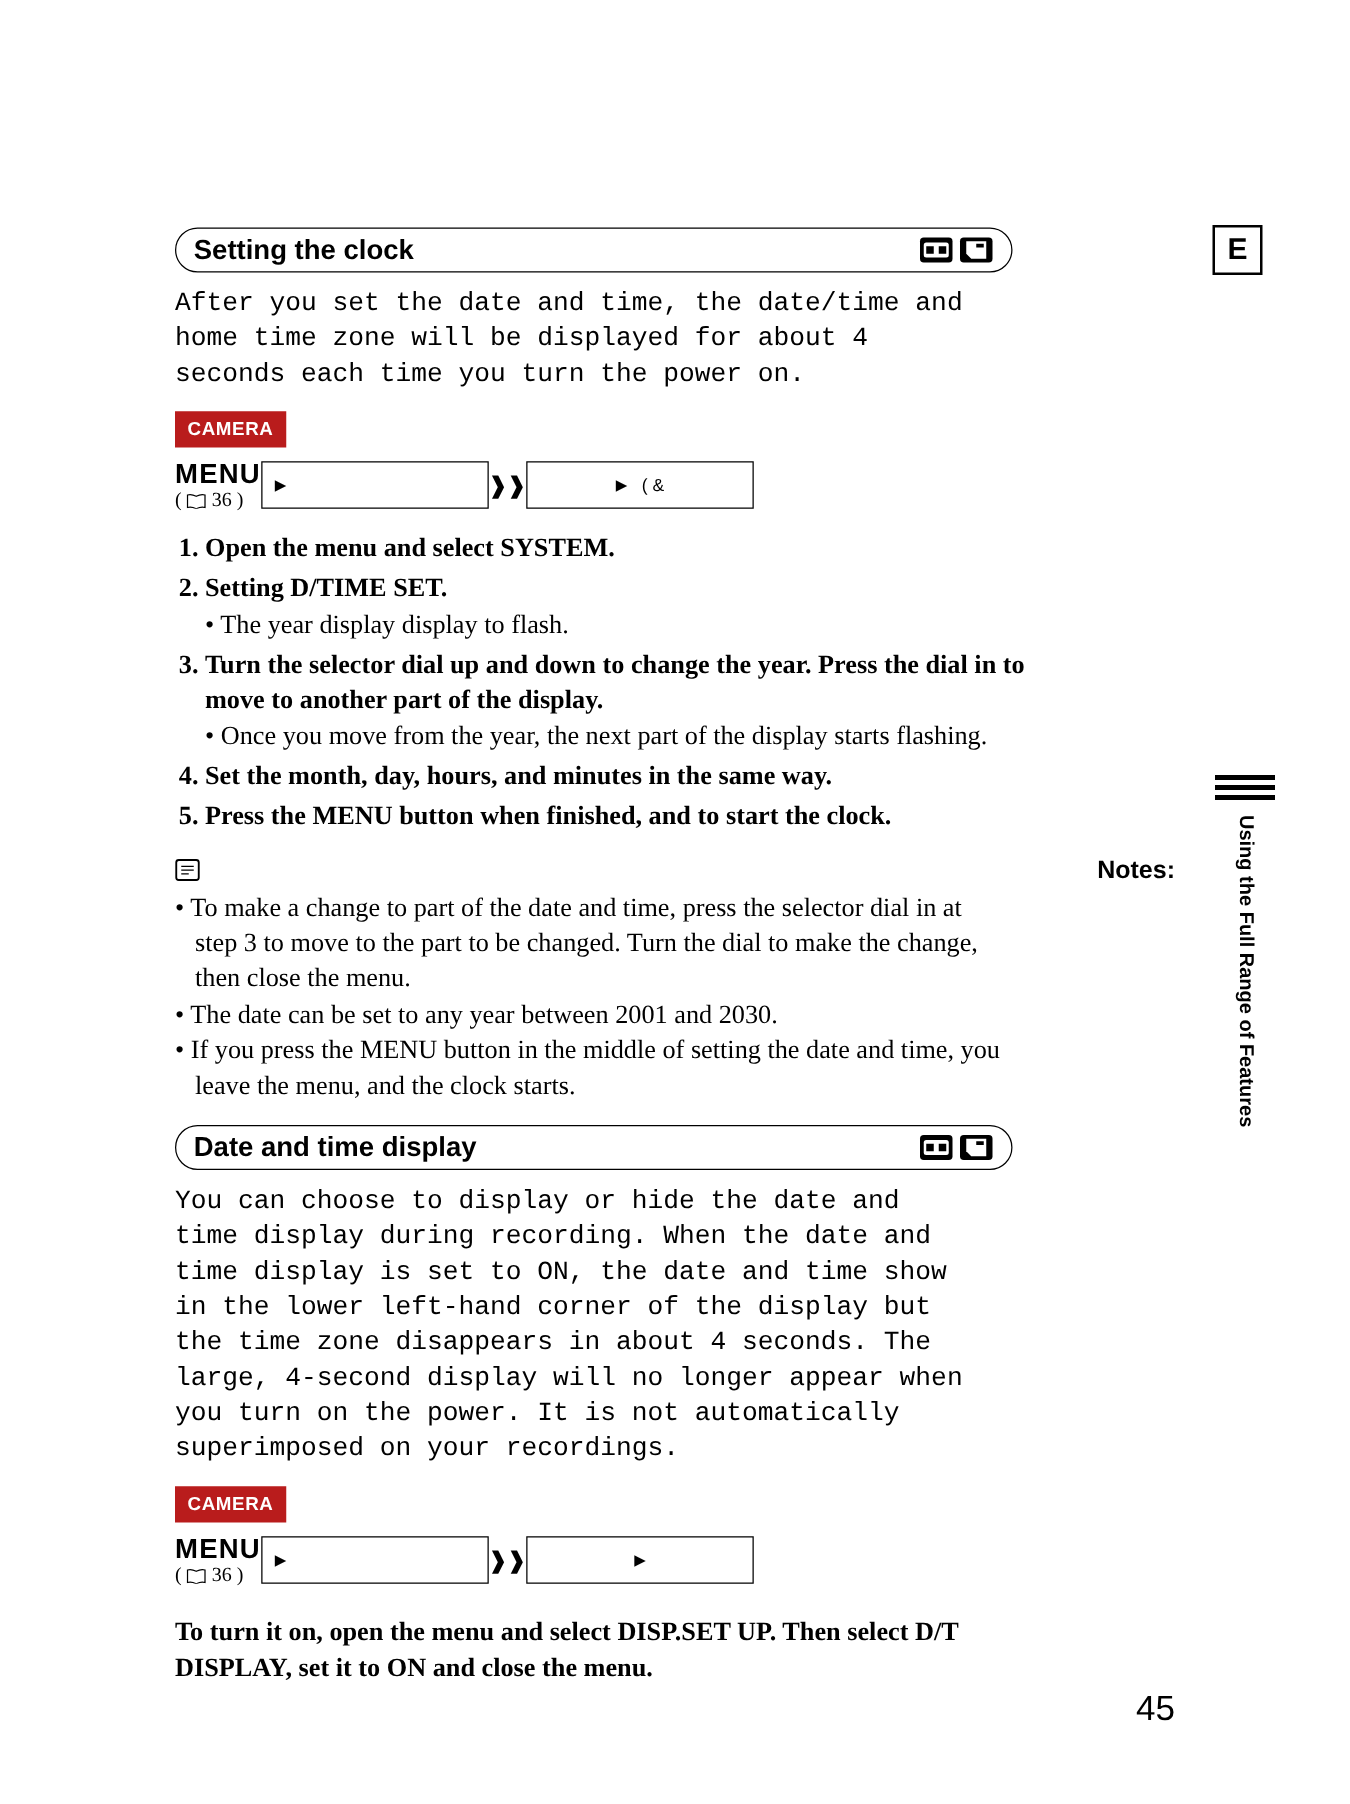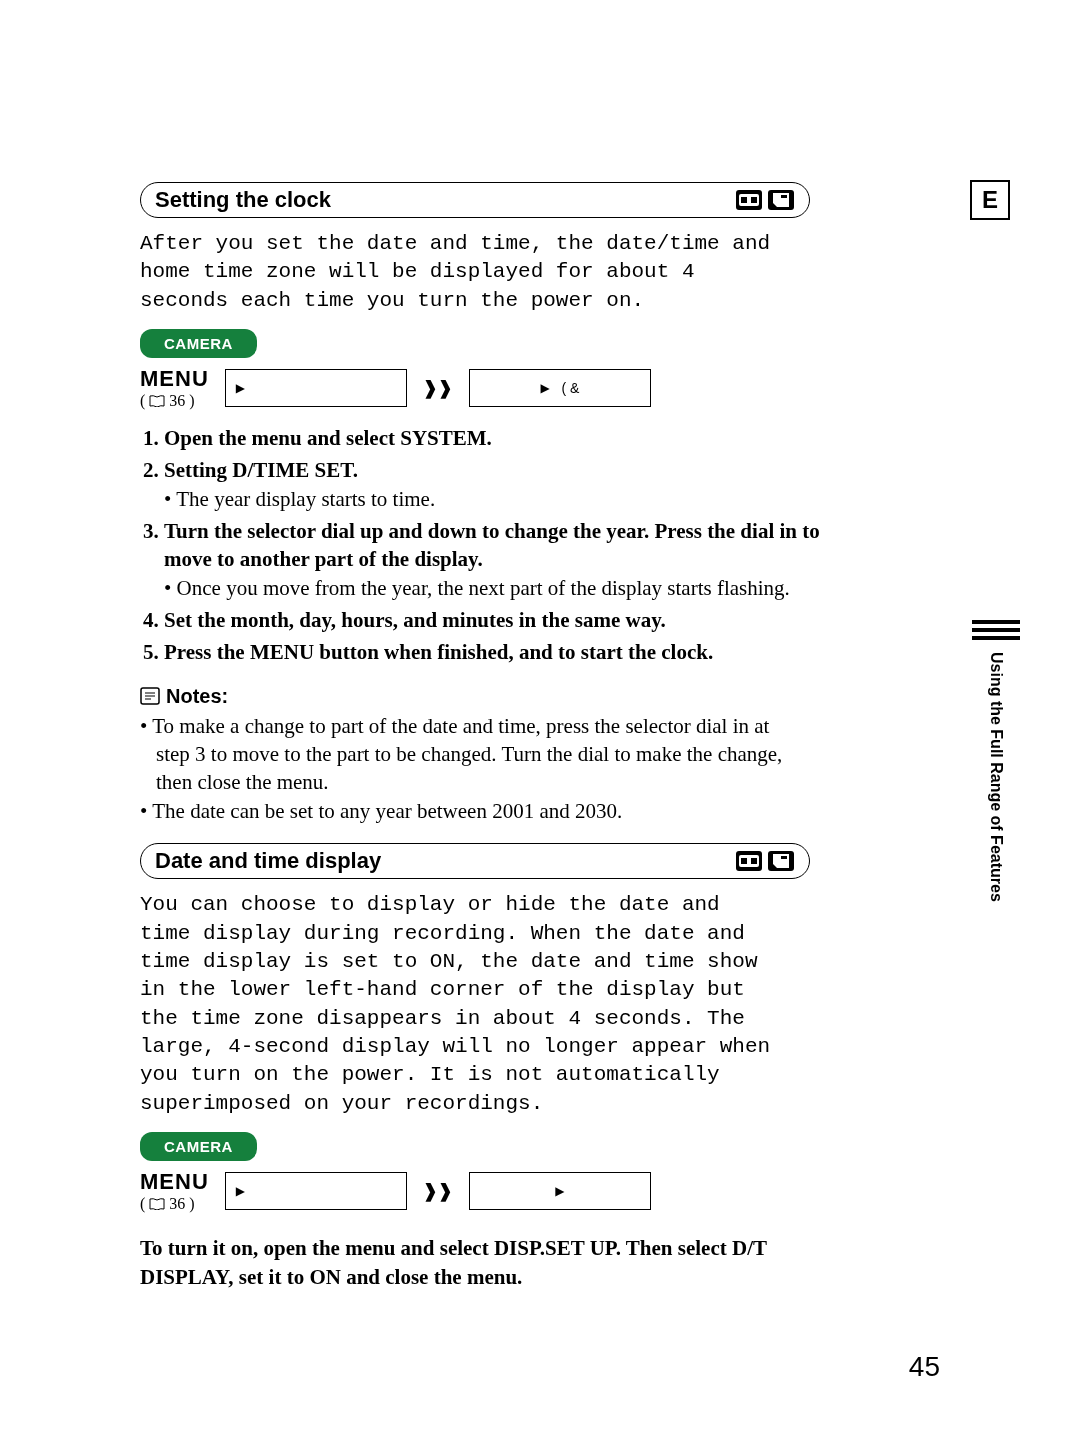--- a/index.html
+++ b/index.html
@@ -40,33 +40,33 @@
   .header-icons svg { display:block; }
   .intro {
     font-size: 21px;
     line-height: 1.35;
     margin: 12px 0 14px 0;
     width: 640px;
     font-family: Liberation Mono, monospace;
   }
   .camera-badge {
     display: inline-block;
-    background: #15803d;
+    background: #b91c1c;
     color: #fff;
     font-family: Arial, Helvetica, sans-serif;
     font-weight: bold;
     font-size: 15px;
-    padding: 6px 24px;
-    border-radius: 12px;
+    padding: 6px 10px;
+    border-radius: 0;
     letter-spacing: 0.5px;
   }
   .menu-row {
     display: flex;
     align-items: center;
-    gap: 16px;
+    gap: 0;
     margin: 8px 0 14px 0;
   }
   .menu-block {
     display: flex;
     flex-direction: column;
     align-items: flex-start;
   }
   .menu-label {
     font-family: Arial, Helvetica, sans-serif;
     font-weight: 900;
@@ -114,20 +114,21 @@
     content: "• ";
   }
   .notes-head {
     display: flex;
     align-items: center;
     gap: 6px;
     font-family: Arial, Helvetica, sans-serif;
     font-weight: bold;
     font-size: 20px;
     margin-top: 18px;
+    justify-content: space-between;
   }
   ul.notes {
     list-style: none;
     padding-left: 0;
     margin: 4px 0 18px 0;
     width: 660px;
   }
   ul.notes > li {
     font-size: 21px;
     line-height: 1.35;
@@ -230,38 +231,39 @@
     </div>
     <div class="menu-box box1">
         <span class="tri">▶</span>
       </div>
     <span class="double-arrow">❱❱</span>
     <div class="menu-box box2"><span class="tri">▶</span>&nbsp;&nbsp;&nbsp;<span>( &amp;</span></div>
   </div>
 
   <ol class="steps">
     <li><span>Open the menu and select SYSTEM.</span></li>
-    <li><span>Setting D/TIME SET.</span><span class="sub">The year display starts to time.</span></li>
+    <li><span>Setting D/TIME SET.</span><span class="sub">The year display display to flash.</span></li>
     <li><span>Turn the selector dial up and down to change the year. Press the dial in to move to another part of the display.</span><span class="sub">Once you move from the year, the next part of the display starts flashing.</span></li>
     <li><span>Set the month, day, hours, and minutes in the same way.</span></li>
     <li><span>Press the MENU button when finished, and to start the clock.</span></li>
   </ol>
 
   <div class="notes-head">
     <svg width="20" height="18">
         <rect x="1" y="1" width="18" height="16" rx="2" fill="none" stroke="#000" stroke-width="1.5"></rect>
         <line x1="5" y1="6" x2="15" y2="6" stroke="#000"></line>
         <line x1="5" y1="9" x2="15" y2="9" stroke="#000"></line>
         <line x1="5" y1="12" x2="11" y2="12" stroke="#000"></line>
       </svg>
     <span>Notes:</span>
   </div>
   <ul class="notes">
     <li>To make a change to part of the date and time, press the selector dial in at step 3 to move to the part to be changed. Turn the dial to make the change, then close the menu.</li>
     <li>The date can be set to any year between 2001 and 2030.</li>
+    <li>If you press the MENU button in the middle of setting the date and time, you leave the menu, and the clock starts.</li>
   </ul>
 
   <div class="section-header">
     <span class="section-title">Date and time display</span>
     <span class="header-icons">
       <svg width="28" height="22">
           <rect x="1" y="1" width="26" height="20" rx="3" fill="#000"></rect>
           <rect x="4" y="5" width="20" height="12" rx="2" fill="#fff"></rect>
           <rect x="6" y="8" width="6" height="6" fill="#000"></rect>
           <rect x="16" y="8" width="6" height="6" fill="#000"></rect>

